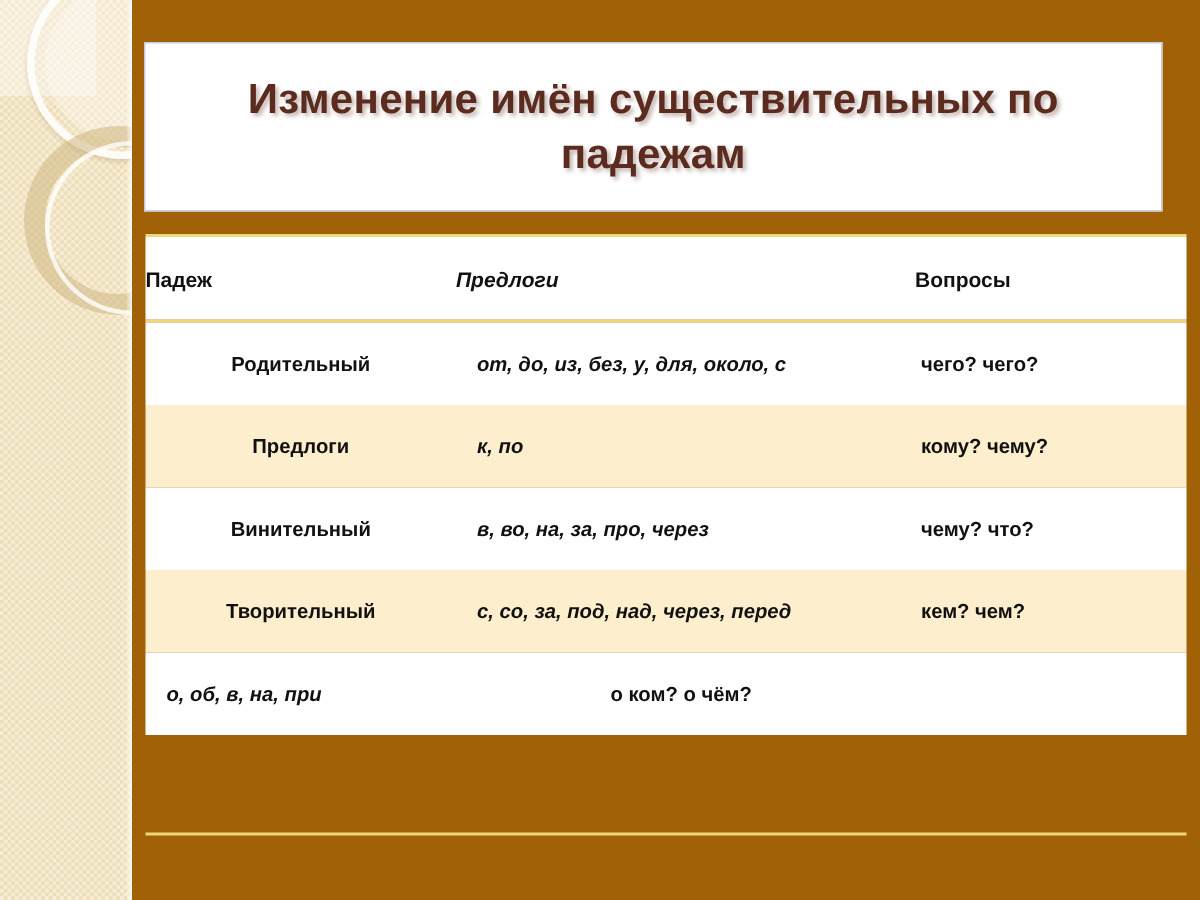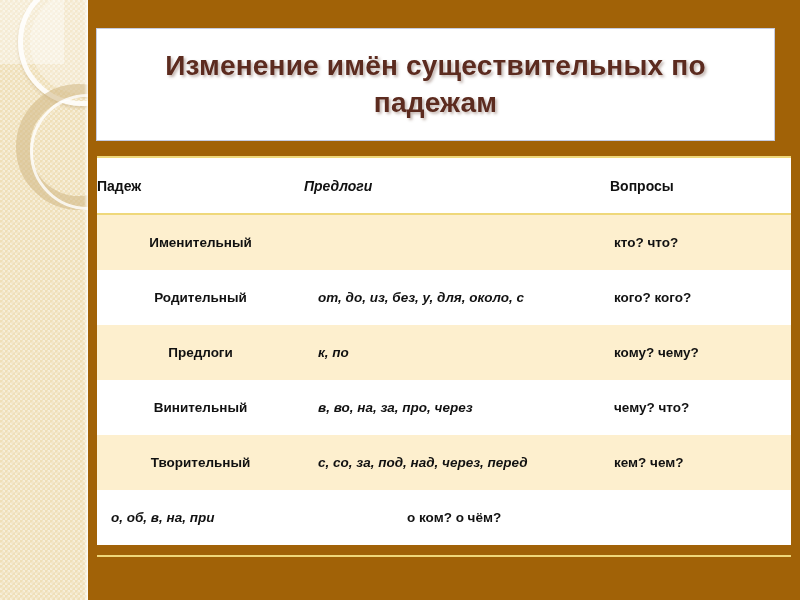--- a/index.html
+++ b/index.html
@@ -177,30 +177,25 @@
     <div class="rule"></div>
 
     <div class="row header">
       <div class="c1">Падеж</div>
       <div class="c2">Предлоги</div>
       <div class="c3">Вопросы</div>
     </div>
 
     <div class="rule"></div>
 
-    <div class="row shaded">
-      <div class="c1">Именительный</div>
-      <div class="c2"></div>
-      <div class="c3">кто? что?</div>
-    </div>
 
     <div class="row plain">
       <div class="c1">Родительный</div>
       <div class="c2">от, до, из, без, у, для, около, с</div>
-      <div class="c3">кого? кого?</div>
+      <div class="c3">чего? чего?</div>
     </div>
 
     <div class="row shaded">
       <div class="c1">Предлоги</div>
       <div class="c2">к, по</div>
       <div class="c3">кому? чему?</div>
     </div>
 
     <div class="row plain">
       <div class="c1">Винительный</div>

